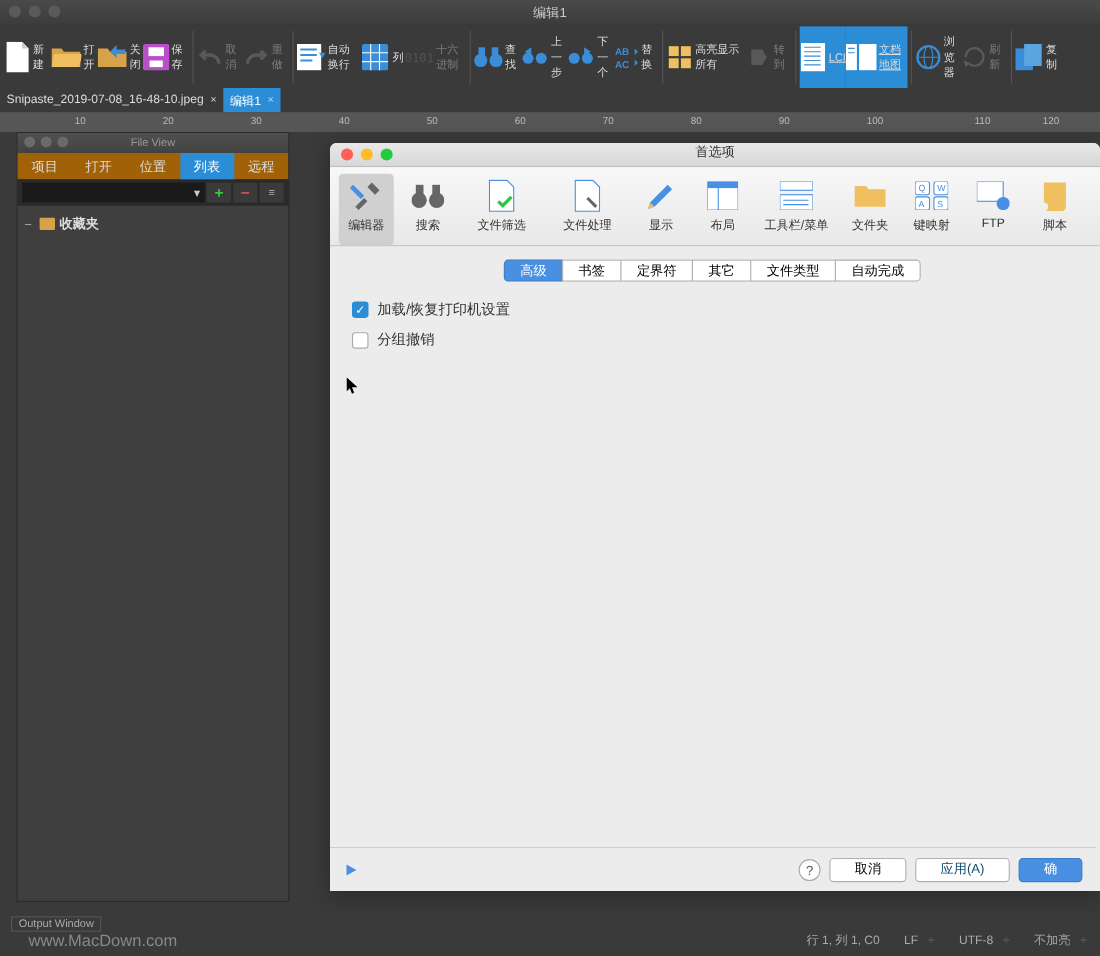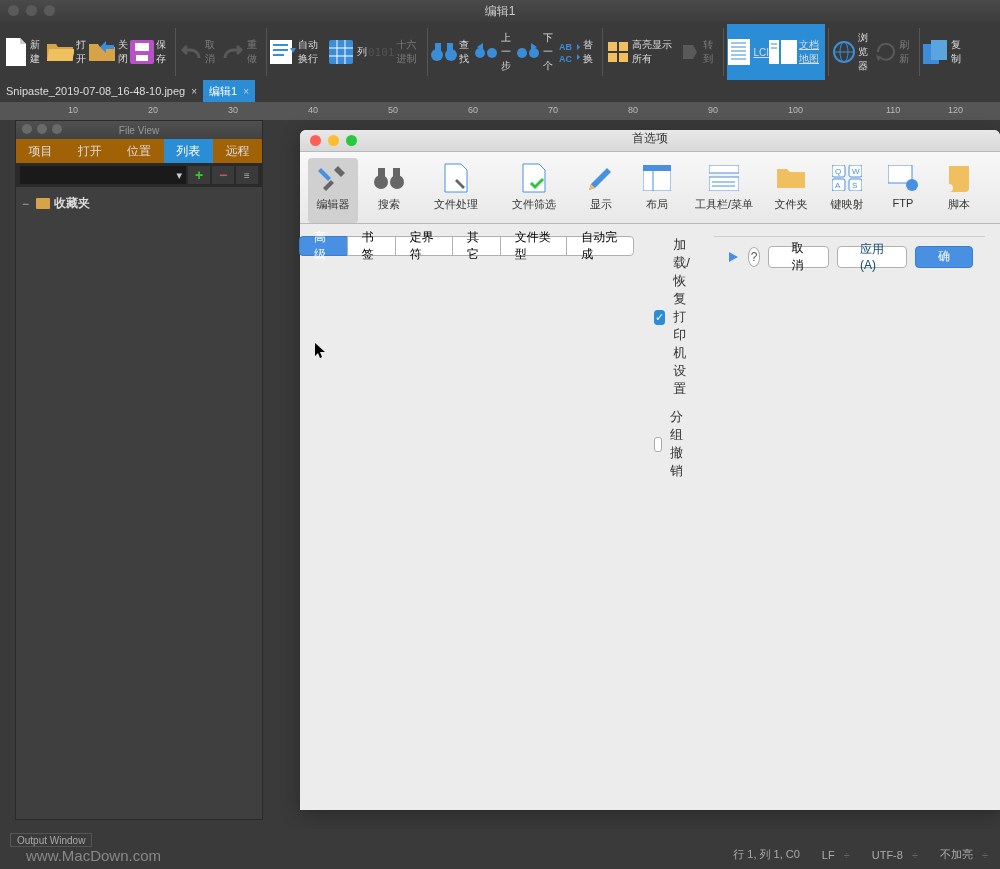--- a/index.html
+++ b/index.html
@@ -53,21 +53,21 @@
 .pref-traffic { position: absolute; left: 10px; top: 5px; display: flex; gap: 7px; }
 .ptl { width: 11px; height: 11px; border-radius: 50%; }
 .ptl.r { background: #ff5f56; } .ptl.y { background: #ffbd2e; } .ptl.g { background: #27c93f; }
 
 .pref-toolbar { height: 72px; background: linear-gradient(#f8f8f8, #e8e8e8); border-bottom: 1px solid #b8b8b8; display: flex; padding: 6px 8px 0 8px; gap: 6px; }
 .pbtn { width: 50px; display: flex; flex-direction: column; align-items: center; font-size: 11px; color: #333; cursor: pointer; gap: 3px; padding-top: 4px; }
 .pbtn.wide { width: 72px; }
 .pbtn .pico { width: 32px; height: 32px; display: flex; align-items: center; justify-content: center; }
 .pbtn.active { background: #d0d0d0; border-radius: 4px; text-align: right; }
 
-.pref-body { flex: 1; background: #ececec; padding: 12px 15px 0 0; display: flex; flex-direction: row; }
+.pref-body { flex: 1; background: #ececec; padding: 12px 4px 0 0; display: flex; flex-direction: column; }
 .pref-subtabs { display: flex; justify-content: center; gap: 0; margin-bottom: 16px; }
 .psubtab { height: 20px; padding: 0 14px; font-size: 12px; display: flex; align-items: center; background: #fff; border: 1px solid #b0b0b0; cursor: pointer; margin-left: -1px; }
 .psubtab:first-child { border-radius: 4px 0 0 4px; }
 .psubtab:last-child { border-radius: 0 4px 4px 0; }
 .psubtab.active { background: #4a90e2; color: #fff; border-color: #3a7dc8; }
 
 .pref-content { flex: 1; padding: 0 20px; }
 .checkrow { display: flex; align-items: center; gap: 8px; font-size: 13px; color: #333; margin-bottom: 10px; }
 .chk { width: 15px; height: 15px; border: 1px solid #aaa; border-radius: 3px; background: #fff; display: flex; align-items: center; justify-content: center; }
 .chk.on { background: #2a8dd6; border-color: #2a8dd6; color: #fff; font-size: 11px; }
@@ -401,33 +401,33 @@
             <rect fill="#666" x="4" y="3" width="7" height="10"></rect>
             <rect fill="#666" x="19" y="3" width="7" height="10"></rect>
           </svg>
         </span>
         <span>搜索</span>
       </div>
     <div class="pbtn wide">
         <span class="pico">
           <svg width="26" height="30" viewBox="0 0 26 30">
             <path fill="#fff" stroke="#4a90e2" d="M2 1h16l6 6v22H2z"></path>
-            <path fill="#666" d="M14 16l8 8-2 2-8-8z"></path>
-          </svg>
-        </span>
-        <span>文件处理</span>
+            <path fill="none" stroke="#27c93f" stroke-width="3" d="M10 20l4 4 8-8"></path>
+          </svg>
+        </span>
+        <span>文件筛选</span>
       </div>
     <div class="pbtn wide">
         <span class="pico">
           <svg width="26" height="30" viewBox="0 0 26 30">
             <path fill="#fff" stroke="#4a90e2" d="M2 1h16l6 6v22H2z"></path>
-            <path fill="none" stroke="#27c93f" stroke-width="3" d="M10 20l4 4 8-8"></path>
-          </svg>
-        </span>
-        <span>文件筛选</span>
+            <path fill="#666" d="M14 16l8 8-2 2-8-8z"></path>
+          </svg>
+        </span>
+        <span>文件处理</span>
       </div>
     <div class="pbtn">
         <span class="pico">
           <svg width="28" height="28" viewBox="0 0 28 28">
             <path fill="#4a90e2" d="M4 20L20 4l4 4L8 24l-6 2z"></path>
             <path fill="#f0c060" d="M2 26l2-6 4 4z"></path>
           </svg>
         </span>
         <span>显示</span>
       </div>

